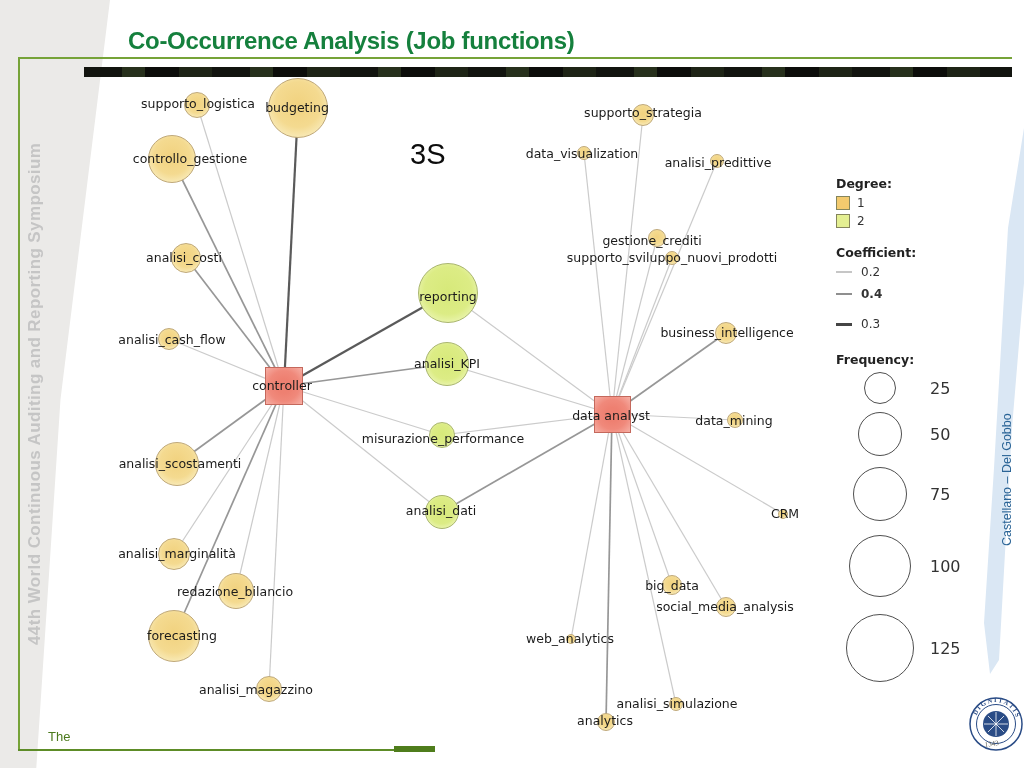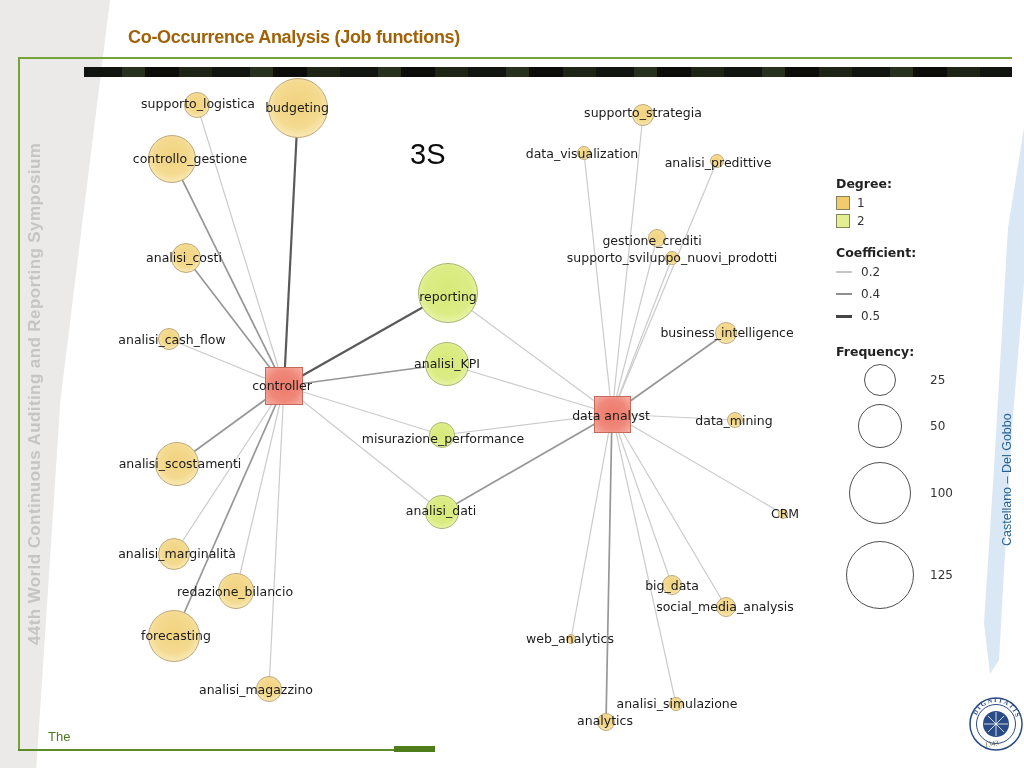--- a/index.html
+++ b/index.html
@@ -14,22 +14,22 @@
     clip-path:polygon(0 0,100% 0,55% 52%,33% 100%,0 100%);
   }
   
   .frame-line{position:absolute; background:#76a338;}
   #frame-top{left:18px; top:57px; width:994px; height:2px;}
   #frame-left{left:18px; top:57px; width:2px; height:694px;}
   #frame-bottom{left:18px; top:749px; width:417px; height:2px; background:#5d8c27;}
   #frame-bottom-cap{left:394px; top:746px; width:41px; height:6px; background:#4f7d1c;}
   
   #title{
-    position:absolute; left:128px; top:27px; font-size:18px; font-weight:bold;
-    color:#a16207; letter-spacing:-0.3px; white-space:nowrap;
+    position:absolute; left:128px; top:27px; font-size:24px; font-weight:bold;
+    color:#15803d; letter-spacing:-0.3px; white-space:nowrap;
   }
   
   #left-banner{
     position:absolute; left:20px; top:88px; width:30px; height:612px;
     writing-mode:vertical-rl; transform:rotate(180deg);
     font-weight:bold; font-size:17px; color:#c5c5c5; letter-spacing:.4px;
     text-align:center; line-height:30px; white-space:nowrap;
   }
   #ribbon-shape{position:absolute; left:980px; top:128px; width:44px; height:548px;}
   #ribbon-text{
@@ -72,21 +72,21 @@
   .lg-title{font-size:12.5px; font-weight:bold; margin:0 0 5px 0;}
   .lg-gap{height:13px;}
   .lg-row{display:flex; align-items:center; margin-bottom:4px;}
   .lg-swatch{width:12px; height:12px; border:1px solid #85855c; margin-right:7px;}
   .lg-line-cell{width:18px; margin-right:7px; display:flex; align-items:center;}
   .lg-line{width:16px;}
   .lg-val{font-size:12px; color:#333;}
   .lg-freq-row{display:flex; align-items:center;}
   .lg-circ-cell{width:88px; display:flex; justify-content:center;}
   .lg-circ{border:1.4px solid #4f4f4f; border-radius:50%; background:#fff;}
-  .lg-freq-val{font-size:12px; color:#333; margin-left:6px;}
+  .lg-freq-val{font-size:16px; color:#333; margin-left:6px;}
   
   #footer-text{position:absolute; left:48px; top:729px; font-size:13px; color:#4c7a1d; z-index:6;}
   #seal{position:absolute; left:968px; top:696px; z-index:6;}
 </style>
 </head>
 <body>
 
 <div id="slide">
 
   <div id="gray-wedge"></div>
@@ -175,21 +175,21 @@
     </div>
   <div id="label-layer">
       <div class="node-label" style="left: 198px; top: 103px;">supporto_logistica</div>
       <div class="node-label" style="left: 297px; top: 107px;">budgeting</div>
       <div class="node-label" style="left: 178px; top: 158px; margin-left: 12px;">controllo_gestione</div>
       <div class="node-label" style="left: 184px; top: 257px;">analisi_costi</div>
       <div class="node-label" style="left: 172px; top: 339px;">analisi_cash_flow</div>
       <div class="node-label" style="left: 180px; top: 463px;">analisi_scostamenti</div>
       <div class="node-label" style="left: 177px; top: 553px;">analisi_marginalità</div>
       <div class="node-label" style="left: 235px; top: 591px;">redazione_bilancio</div>
-      <div class="node-label" style="left: 176px; top: 635px;">forecasting</div>
+      <div class="node-label" style="left: 182px; top: 635px;">forecasting</div>
       <div class="node-label" style="left: 256px; top: 689px;">analisi_magazzino</div>
       <div class="node-label" style="left: 448px; top: 296px;">reporting</div>
       <div class="node-label" style="left: 447px; top: 363px;">analisi_KPI</div>
       <div class="node-label" style="left: 443px; top: 438px;">misurazione_performance</div>
       <div class="node-label" style="left: 441px; top: 510px; text-align: center;">analisi_dati</div>
       <div class="node-label" style="left: 643px; top: 112px;">supporto_strategia</div>
       <div class="node-label" style="left: 582px; top: 153px;">data_visualization</div>
       <div class="node-label" style="left: 718px; top: 162px;">analisi_predittive</div>
       <div class="node-label" style="left: 652px; top: 240px;">gestione_crediti</div>
       <div class="node-label" style="left: 672px; top: 257px;">supporto_sviluppo_nuovi_prodotti</div>
@@ -219,47 +219,53 @@
       </div>
     <div class="lg-gap"></div>
     <div class="lg-title">Coefficient:</div>
     <div id="lg-coef-items">
         <div class="lg-row" style="margin-bottom: 8px;">
           <div class="lg-line-cell">
             <div class="lg-line" style="height: 2px; background: rgb(198, 198, 198);"></div>
           </div>
           <div class="lg-val">0.2</div>
         </div>
-        <div class="lg-row" style="margin-bottom: 8px;">
+        <div class="lg-row" style="margin-bottom: 16px; font-weight: bold;">
           <div class="lg-line-cell">
             <div class="lg-line" style="height: 2px; background: rgb(143, 143, 143);"></div>
           </div>
           <div class="lg-val">0.4</div>
         </div>
         <div class="lg-row" style="margin-bottom: 8px;">
           <div class="lg-line-cell">
             <div class="lg-line" style="height: 3px; background: rgb(69, 69, 69);"></div>
           </div>
-          <div class="lg-val">0.5</div>
+          <div class="lg-val">0.3</div>
         </div>
       </div>
     <div class="lg-gap"></div>
     <div class="lg-title">Frequency:</div>
     <div id="lg-freq-items">
         <div class="lg-freq-row" style="margin-top: 0px;">
           <div class="lg-circ-cell">
             <div class="lg-circ" style="width: 30px; height: 30px;"></div>
           </div>
           <div class="lg-freq-val">25</div>
         </div>
         <div class="lg-freq-row" style="margin-top: 8px; text-align: right;">
           <div class="lg-circ-cell">
             <div class="lg-circ" style="width: 42px; height: 42px;"></div>
           </div>
           <div class="lg-freq-val">50</div>
+        </div>
+        <div class="lg-freq-row" style="margin-top: 11px;">
+          <div class="lg-circ-cell">
+            <div class="lg-circ" style="width: 52px; height: 52px;"></div>
+          </div>
+          <div class="lg-freq-val">75</div>
         </div>
         <div class="lg-freq-row" style="margin-top: 14px;">
           <div class="lg-circ-cell">
             <div class="lg-circ" style="width: 60px; height: 60px;"></div>
           </div>
           <div class="lg-freq-val">100</div>
         </div>
         <div class="lg-freq-row" style="margin-top: 17px; text-align: right;">
           <div class="lg-circ-cell">
             <div class="lg-circ" style="width: 66px; height: 66px;"></div>

